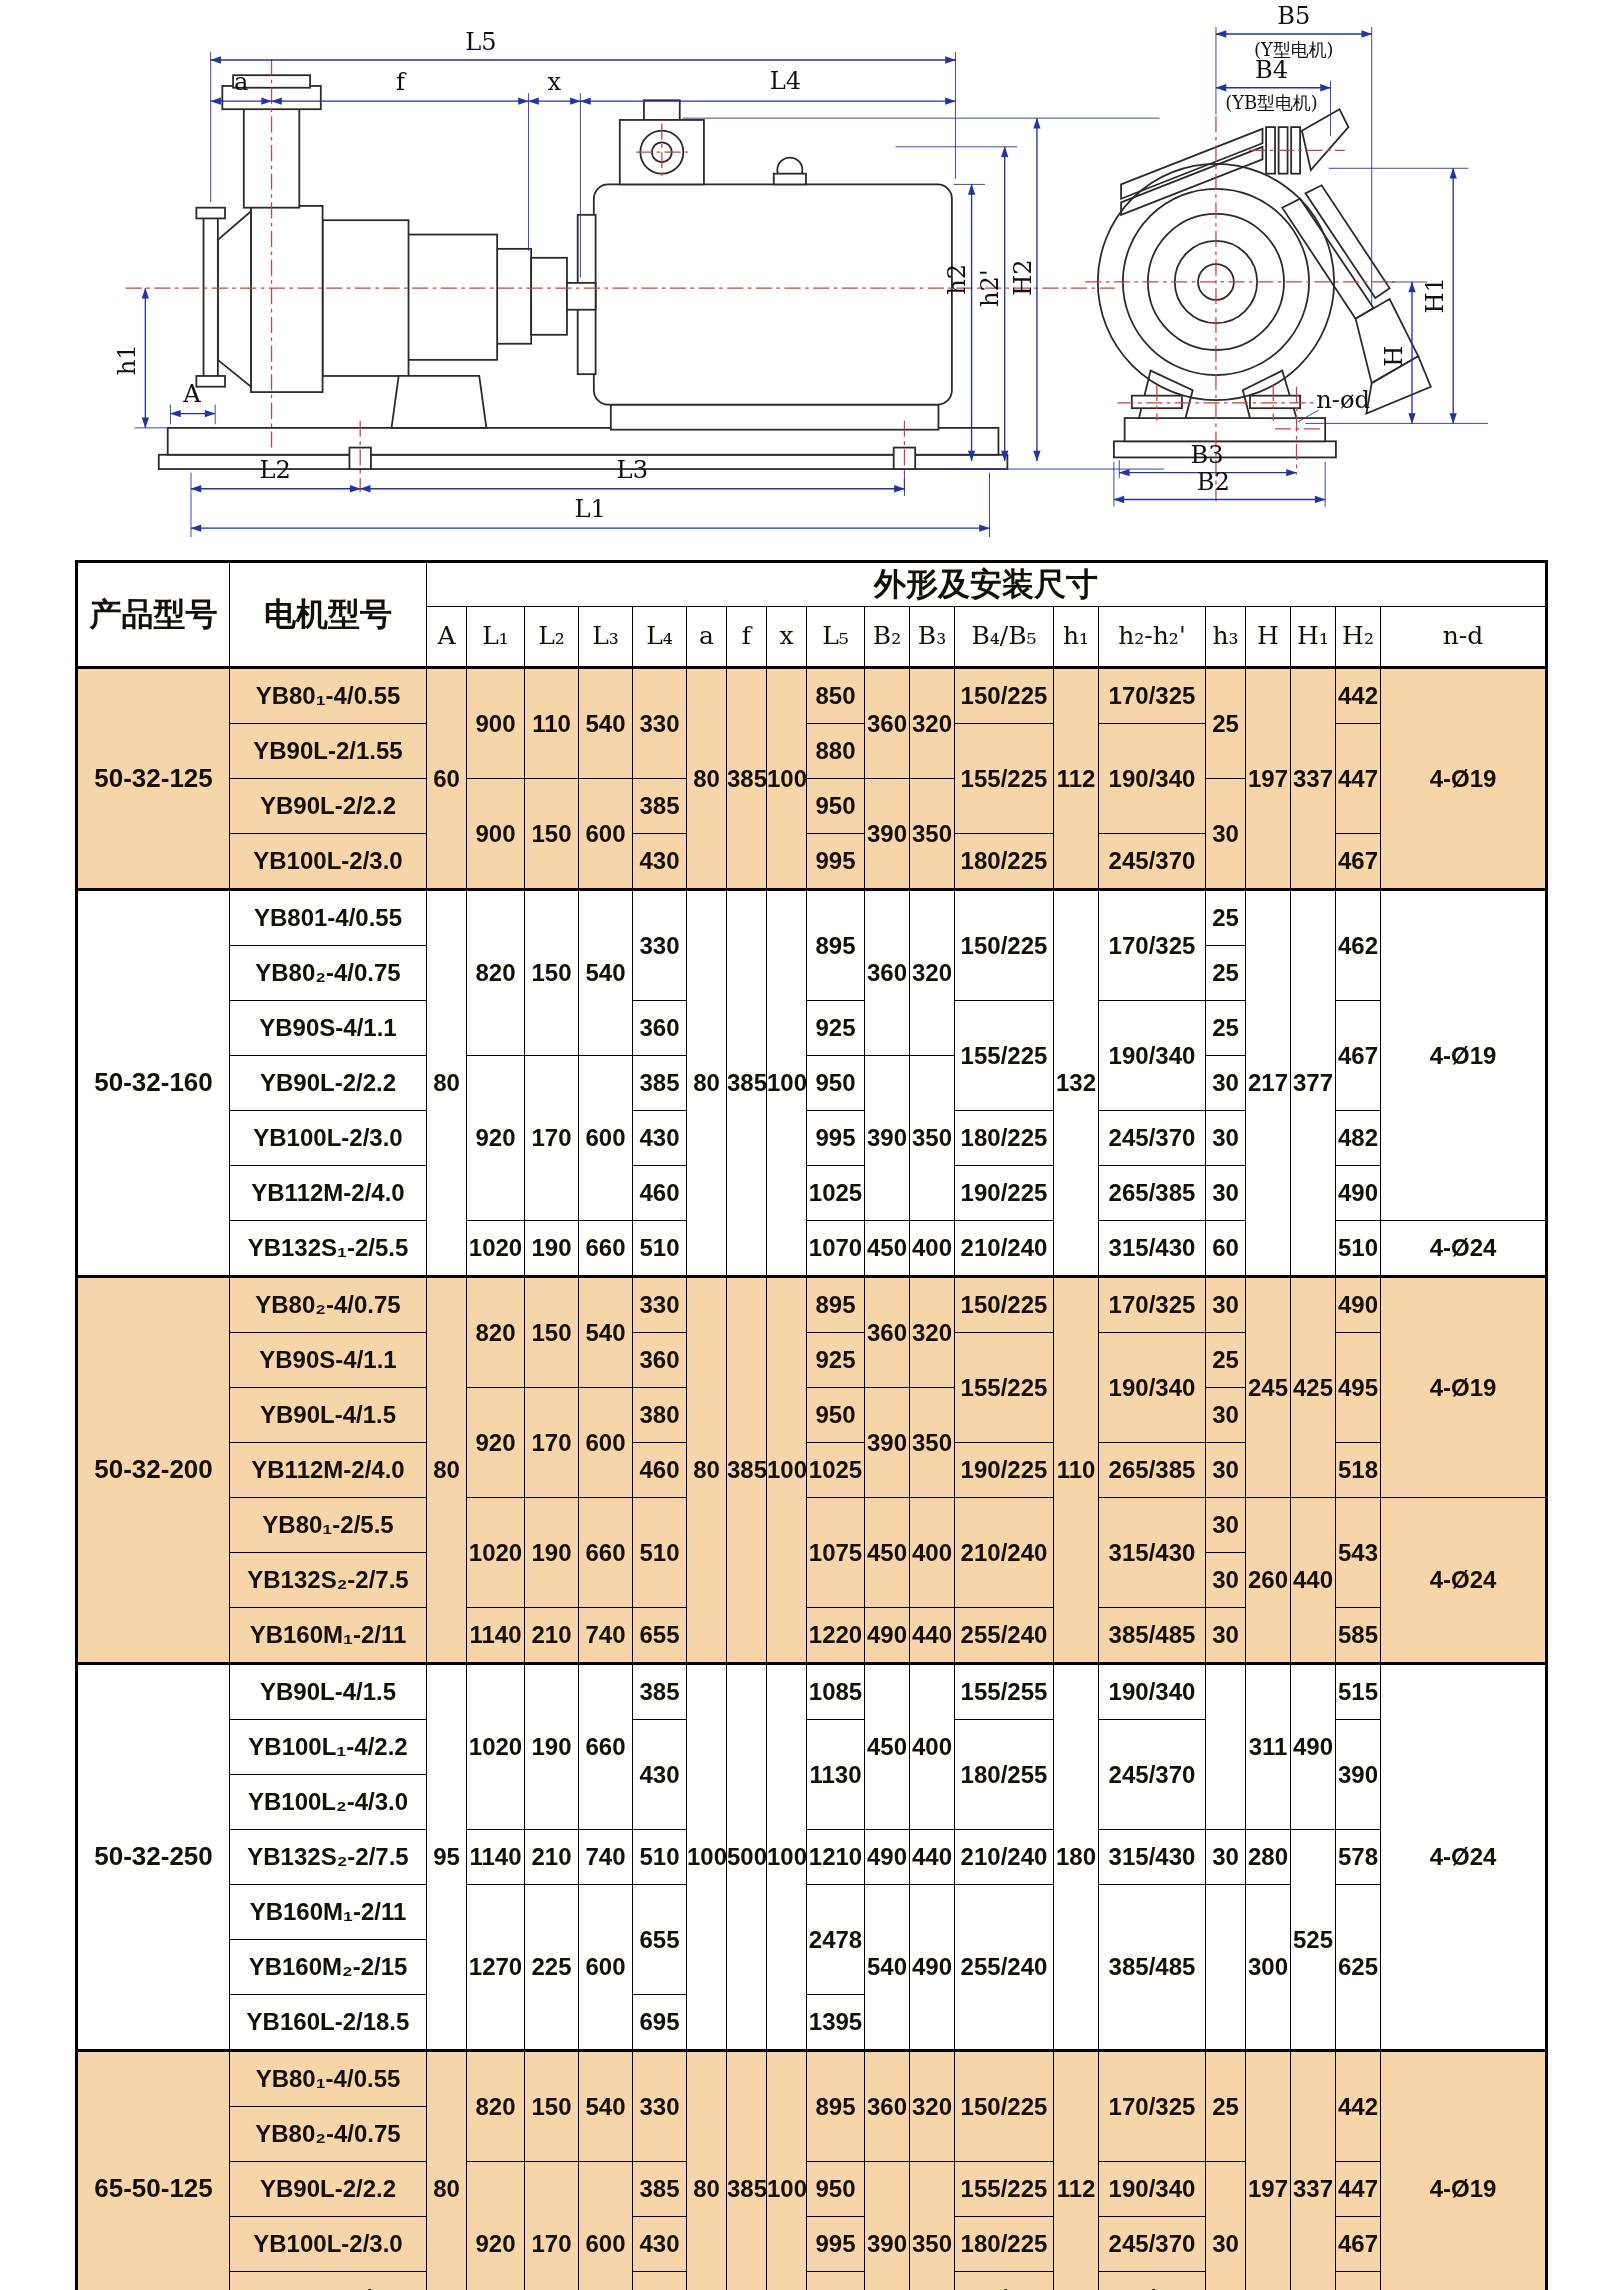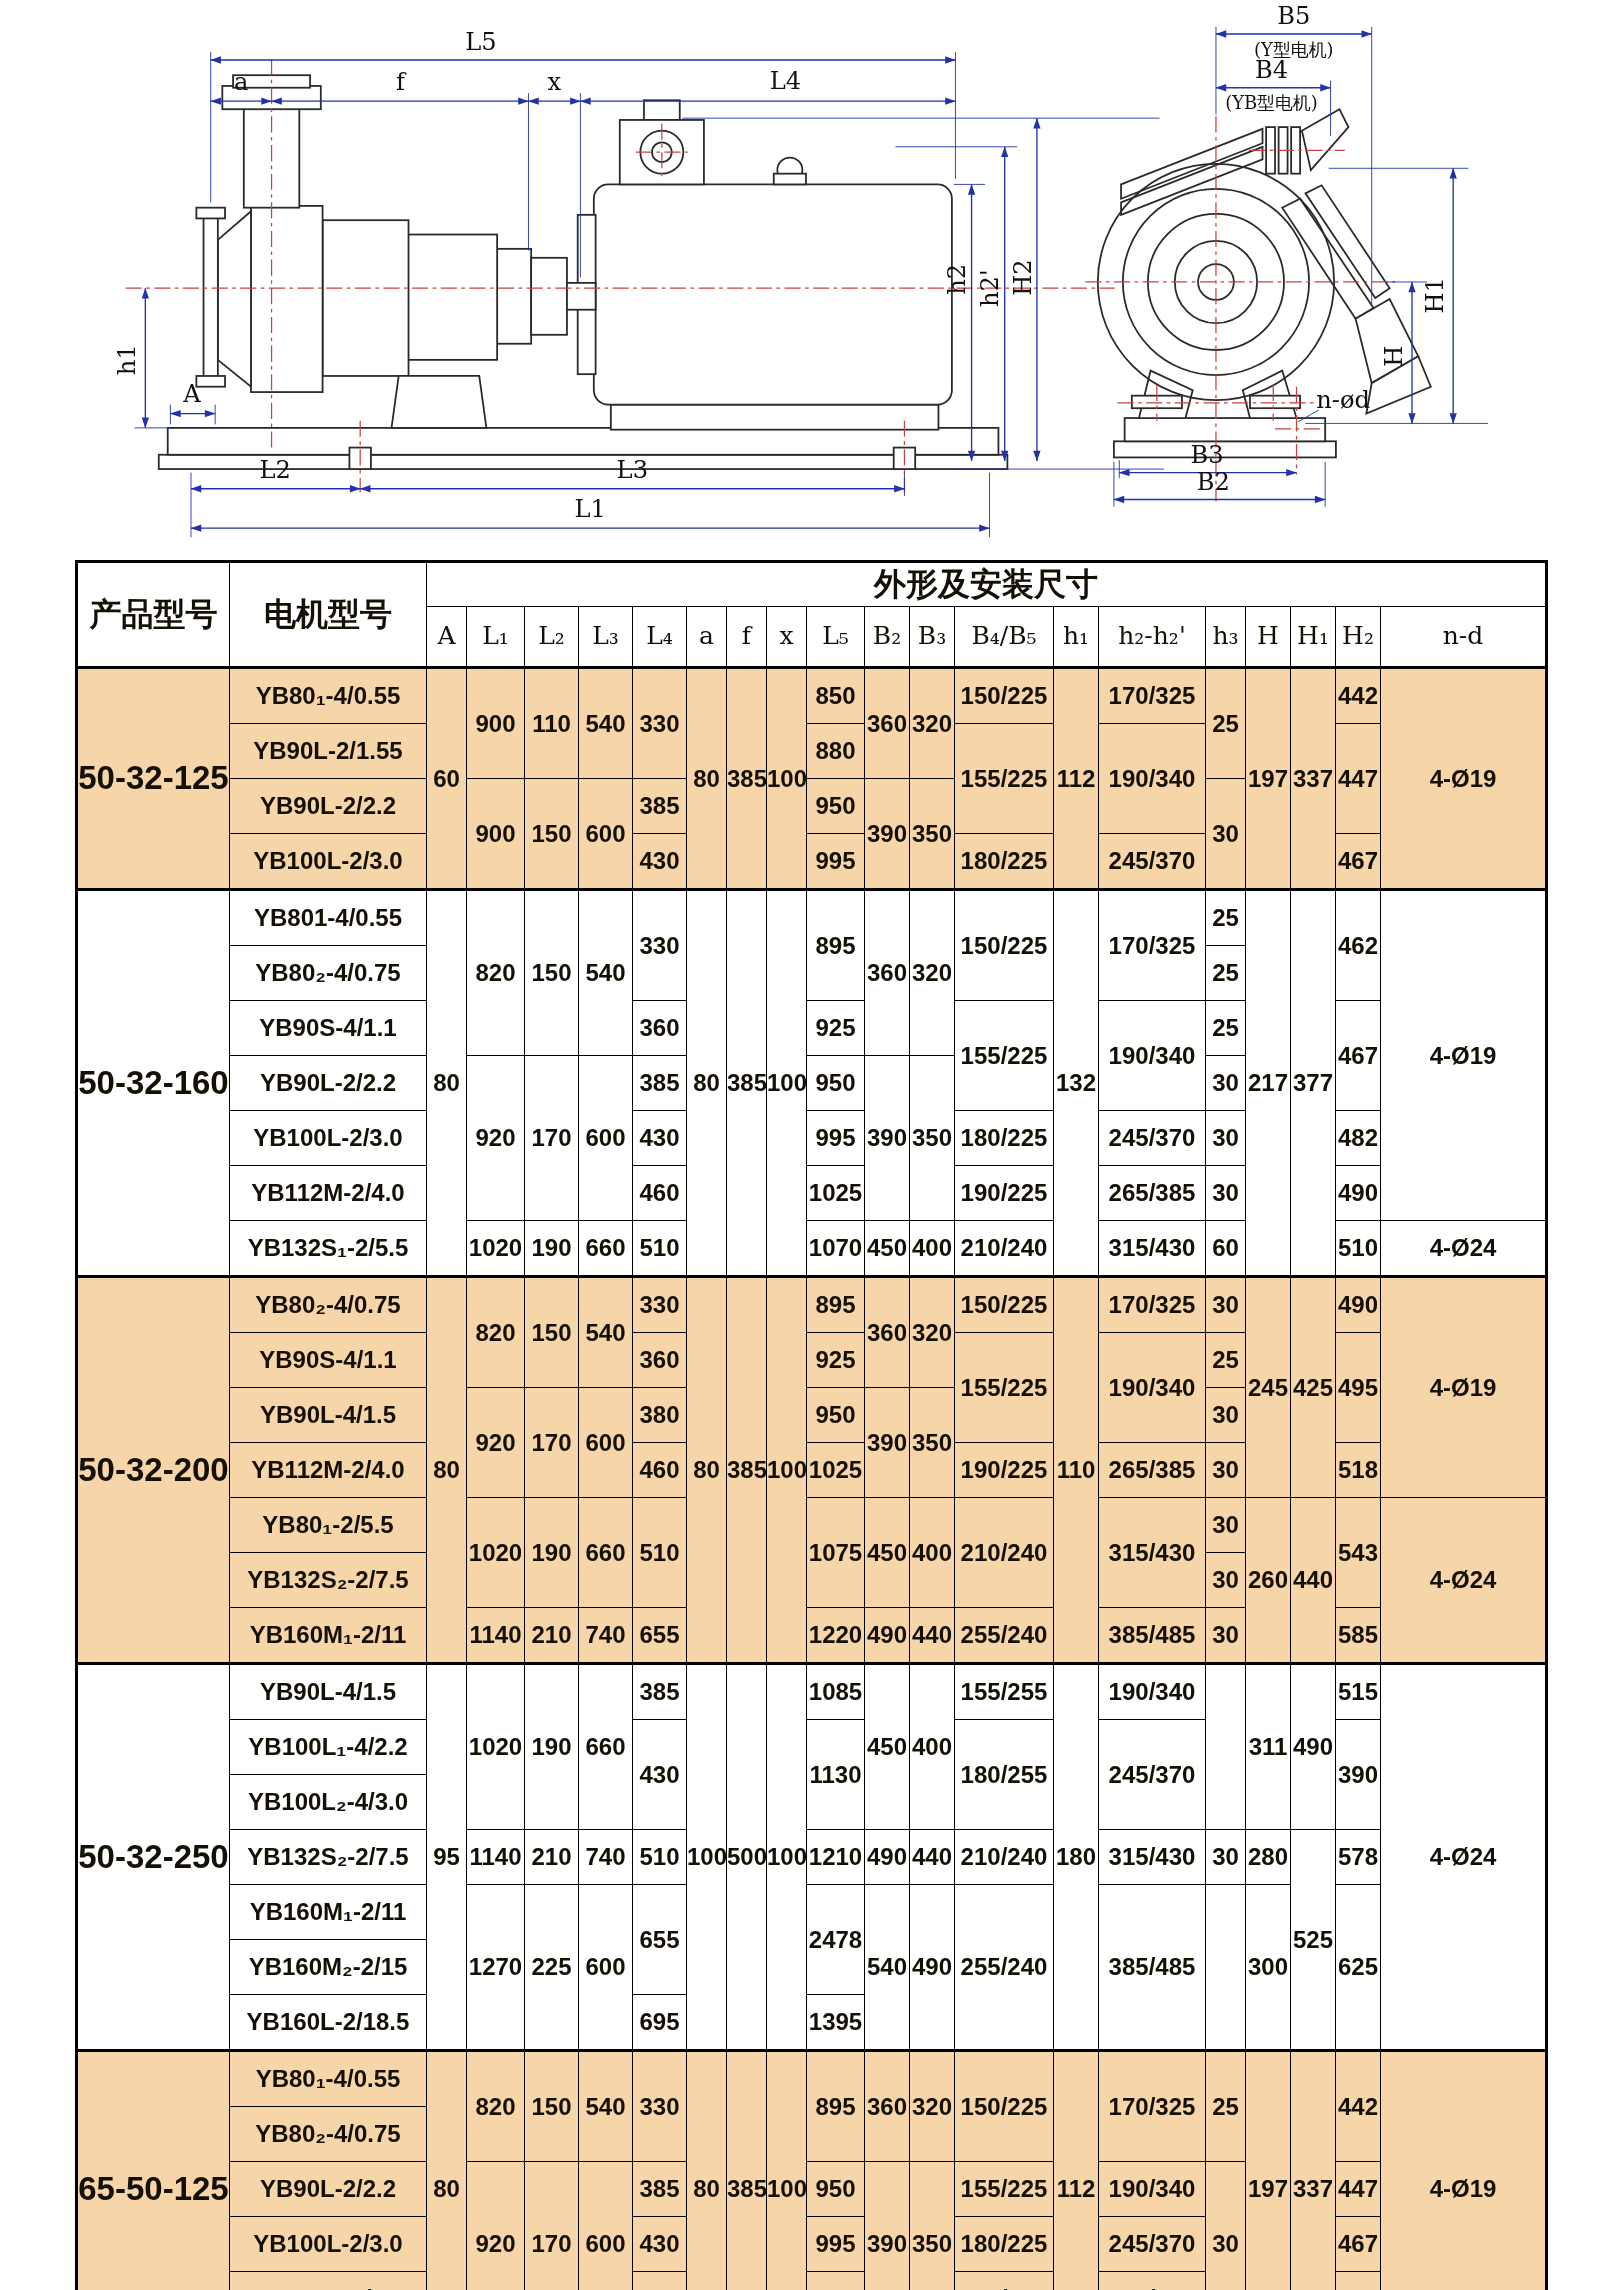--- a/index.html
+++ b/index.html
@@ -25,21 +25,21 @@
     border:1.8px solid #000;text-align:center;vertical-align:middle;
     padding:0;overflow:hidden;line-height:1.05;
   }
   .dims thead tr.hrow1{height:45px;}
   .dims thead tr.hrow2 th{
     height:59px;font-family:"DejaVu Serif","Liberation Serif",serif;
     font-weight:400;font-size:25px;
   }
   .dims th.cn{font-size:32px;font-weight:700;font-family:"Liberation Sans","DejaVu Sans",sans-serif;}
   .dims tbody td{height:54px;font-size:24px;font-weight:600;}
-  .dims tbody td.product{font-size:33px;}
+  .dims tbody td.product{font-size:26px;}
   .dims tbody td.motor{font-size:24px;}
   .dims tbody tr.shaded td{background:#f6d5a9;}
   .dims tbody tr.section-start td{border-top:3.6px solid #000;}
 </style>
 </head>
 <body>
 
 <svg class="drawing" width="1620" height="555" viewBox="0 0 1809 620">
   <defs>
     <marker id="ar" viewBox="0 0 10 10" refX="9.5" refY="5" markerWidth="8.5" markerHeight="8.5" orient="auto-start-reverse">

